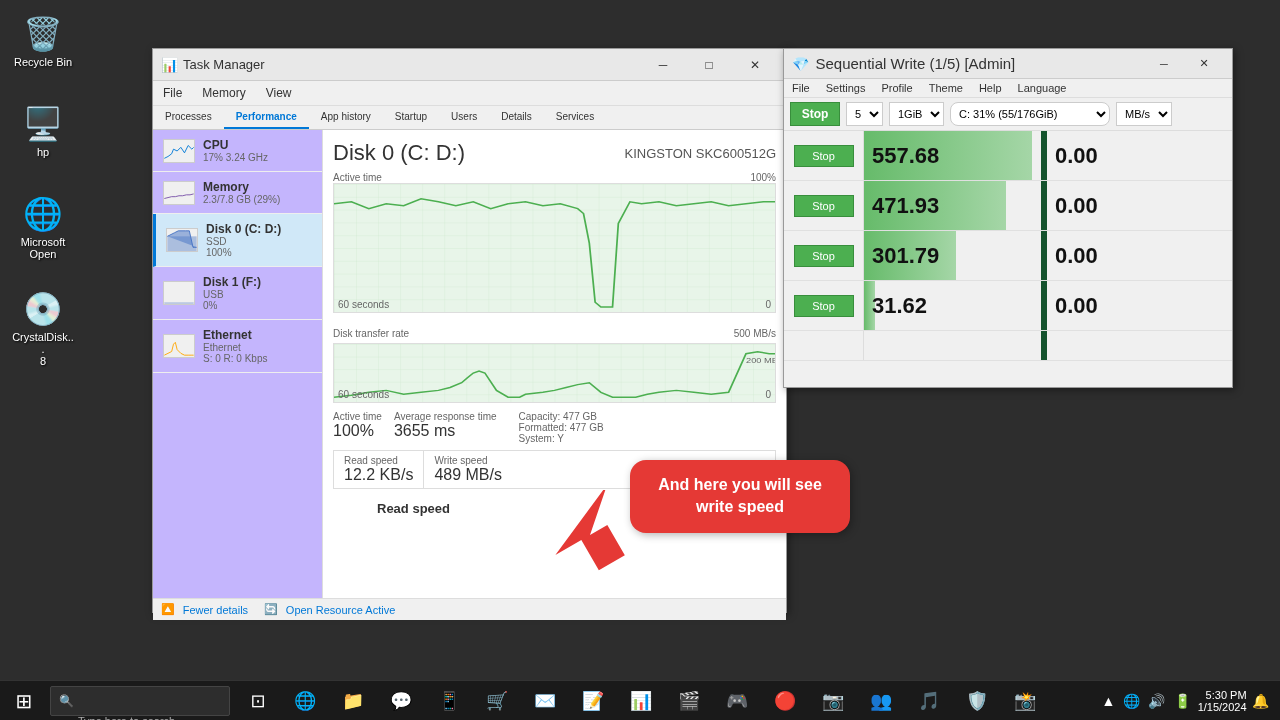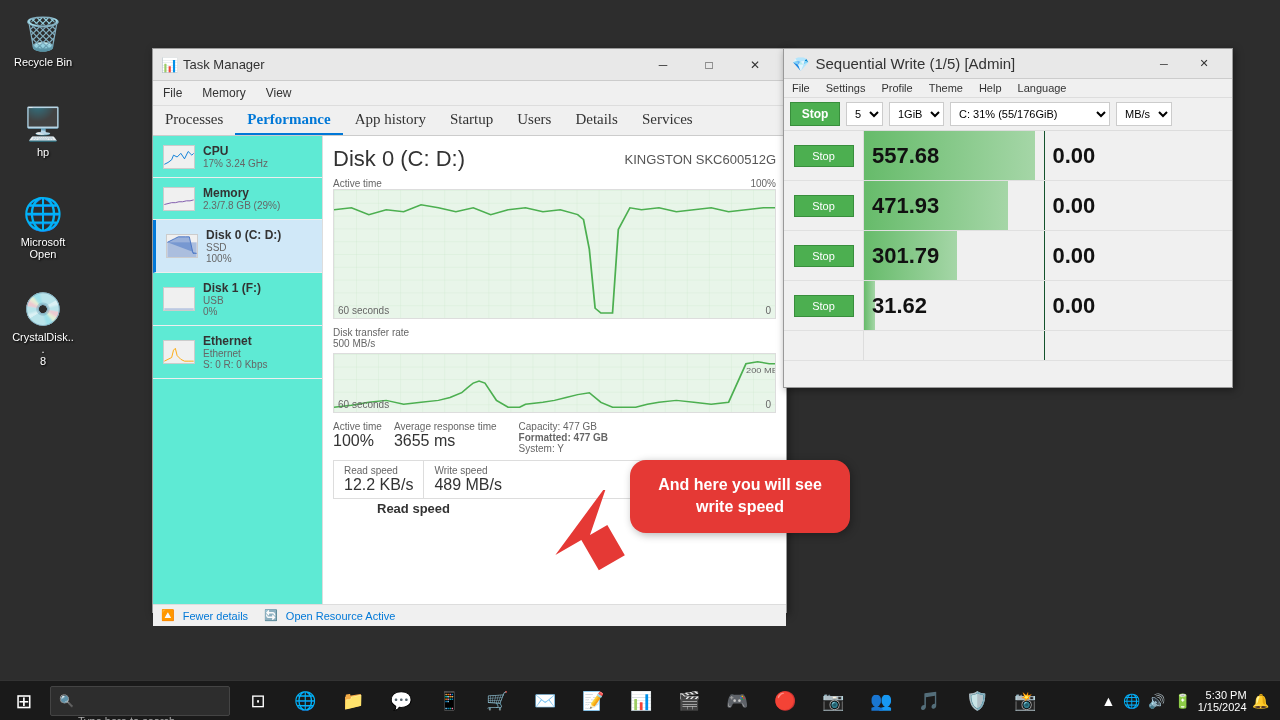--- a/index.html
+++ b/index.html
@@ -179,42 +179,41 @@
     }
 
     
     .tm-tabs {
       display: flex;
       background: #f0f0f0;
       border-bottom: 1px solid #ccc;
     }
     .tm-tab {
       padding: 5px 12px;
-      font-size: 15px;
+      font-size: 10px;
       color: #333;
       cursor: pointer;
       border-bottom: 2px solid transparent;
-      font-family: Liberation Serif, serif;
     }
     .tm-tab.active {
       color: #0078d7;
       border-bottom: 2px solid #0078d7;
       font-weight: 600;
     }
 
     
     .tm-body {
       display: flex;
       height: calc(100% - 95px);
     }
 
     
     .tm-sidebar {
       width: 170px;
-      background: #5eead4;
+      background: #c4b5fd;
       border-right: 1px solid #ddd;
       overflow-y: auto;
     }
     .sidebar-item {
       display: flex;
       align-items: center;
       padding: 8px 10px;
       cursor: pointer;
       font-size: 12px;
       gap: 8px;
@@ -412,21 +411,21 @@
       border: 1px solid #388e3c;
       padding: 4px 10px;
       font-size: 11px;
       cursor: pointer;
       width: 60px;
     }
     .cdm-cell-read {
       flex: 1;
       display: flex;
       align-items: center;
-      border-right: 1px solid #14532d;
+      border-right: 6px solid #14532d;
       height: 100%;
       position: relative;
       overflow: hidden;
     }
     .cdm-bar {
       position: absolute;
       left: 0;
       top: 0;
       bottom: 0;
       background: linear-gradient(90deg, #66bb6a, #a5d6a7);
@@ -629,21 +628,21 @@
               </defs>
               <rect width="380" height="130" fill="#e8f5e9"></rect>
               <rect width="380" height="130" fill="url(#grid)"></rect>
 
               <polyline fill="none" stroke="#4caf50" stroke-width="1.5" points="0,20 15,18 30,25 45,20 60,22 75,15 90,18 105,22 120,18 135,25 150,20 165,18 180,22 195,20 210,25 215,30 220,60 225,120 230,125 240,125 245,40 255,18 265,20 280,18 295,22 310,20 325,18 340,22 355,20 370,18 380,18"></polyline>
             </svg>
             <span class="graph-label bottom-left">60 seconds</span>
             <span class="graph-label bottom-right">0</span>
           </div>
 
-          <div style="font-size:10px;color:#666;display:flex;justify-content:space-between;margin-top:8px;flex-direction:column;">
+          <div style="font-size:10px;color:#666;display:flex;justify-content:space-between;margin-top:15px;">
             <span>Disk transfer rate</span>
             <span>500 MB/s</span>
           </div>
           <div class="transfer-graph">
             <svg width="100%" height="100%" viewBox="0 0 380 60" preserveAspectRatio="none">
               <rect width="380" height="60" fill="#e8f5e9"></rect>
               <rect width="380" height="60" fill="url(#grid)"></rect>
               <text x="355" y="20" font-size="8" fill="#666">200 MB/s</text>
               <polyline fill="none" stroke="#4caf50" stroke-width="1.5" points="0,55 15,53 30,50 45,48 60,52 75,50 90,48 100,45 110,40 115,35 120,30 125,28 130,30 140,48 150,55 160,55 165,52 180,50 190,48 200,45 210,42 220,40 230,50 240,55 250,55 260,55 270,52 280,50 295,48 310,50 325,52 340,50 355,10 365,8 375,10 380,10"></polyline>
             </svg>
@@ -656,21 +655,21 @@
           <div>
             <div class="stat-label">Active time</div>
             <div class="stat-value">100%</div>
           </div>
           <div>
             <div class="stat-label">Average response time</div>
             <div class="stat-value">3655 ms</div>
           </div>
           <div style="margin-left:10px;">
             <div style="font-size:10px;color:#666;"><span>Capacity:</span> <span>477 GB</span></div>
-            <div style="font-size:10px;color:#666;font-weight:bold;"><span>Formatted:</span> <span>477 GB</span></div>
+            <div style="font-size:10px;color:#666;"><span>Formatted:</span> <span>477 GB</span></div>
             <div style="font-size:10px;color:#666;">System: Y</div>
           </div>
         </div>
 
         <div style="display:flex;gap:0;margin-top:6px;border:1px solid #ddd;">
           <div style="padding:4px 10px;border-right:1px solid #ddd;">
             <div class="stat-label">Read speed</div>
             <div class="stat-value" style="font-size:16px;">12.2 KB/s</div>
           </div>
           <div style="padding:4px 10px;">
@@ -710,21 +709,21 @@
     </div>
 
     <div class="cdm-toolbar">
       <button class="cdm-stop-main">Stop</button>
       <select class="cdm-select">
         <option>5</option>
       </select>
       <select class="cdm-select">
         <option>1GiB</option>
       </select>
-      <select class="cdm-select" style="width:160px;">
+      <select class="cdm-select" style="width:160px;border-radius:8px;">
         <option>C: 31% (55/176GiB)</option>
       </select>
       <select class="cdm-select">
         <option>MB/s</option>
       </select>
     </div>
 
 
     <div>
 

